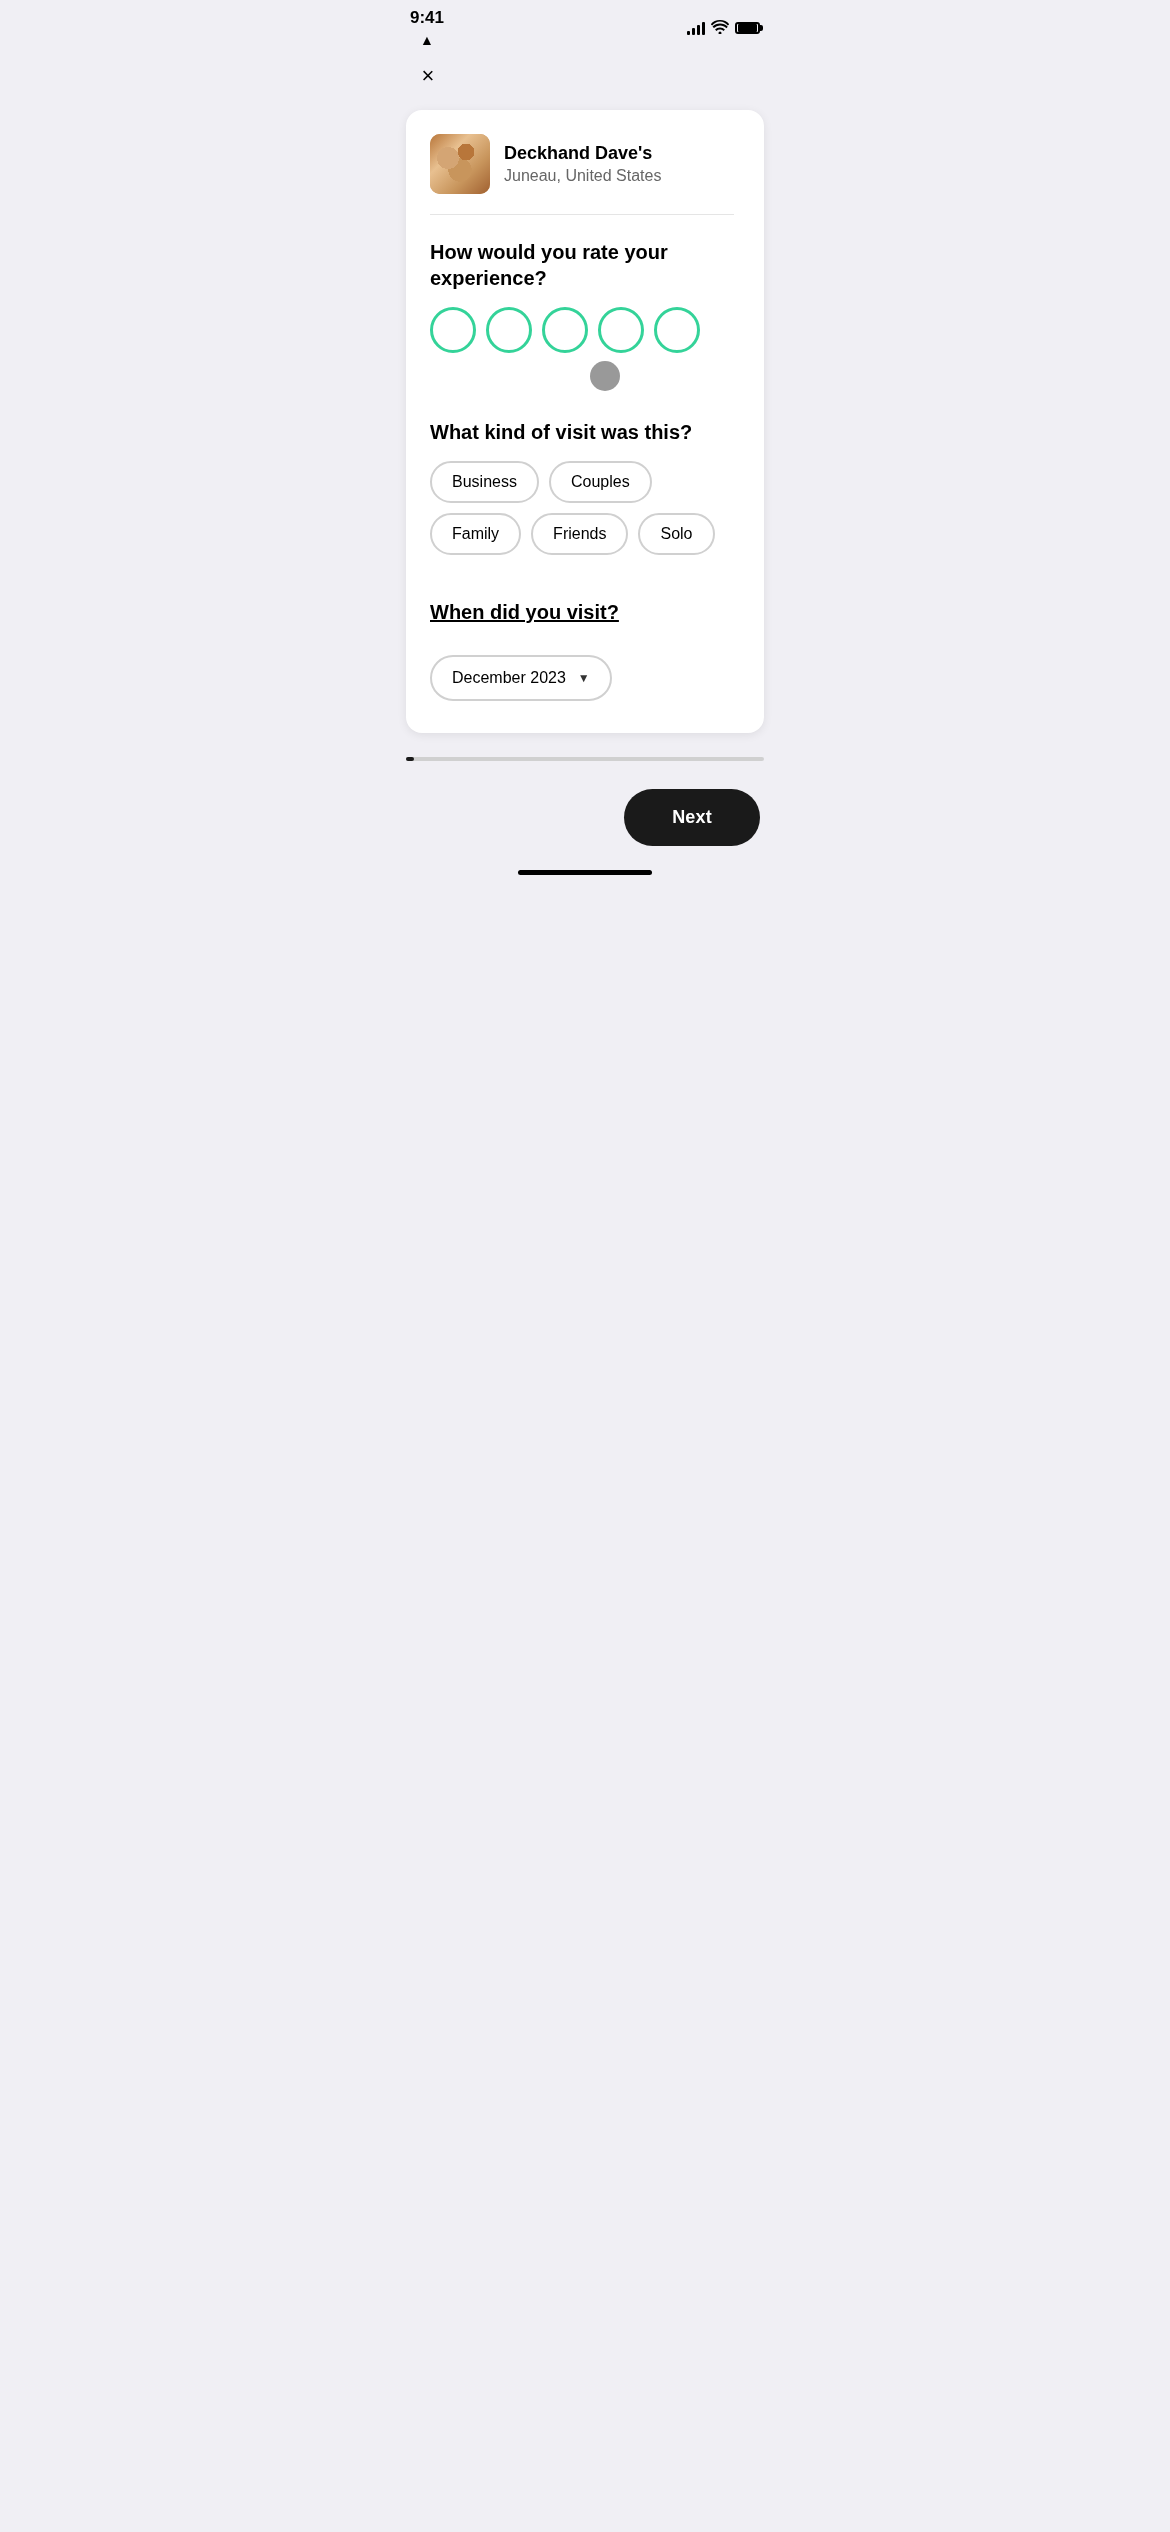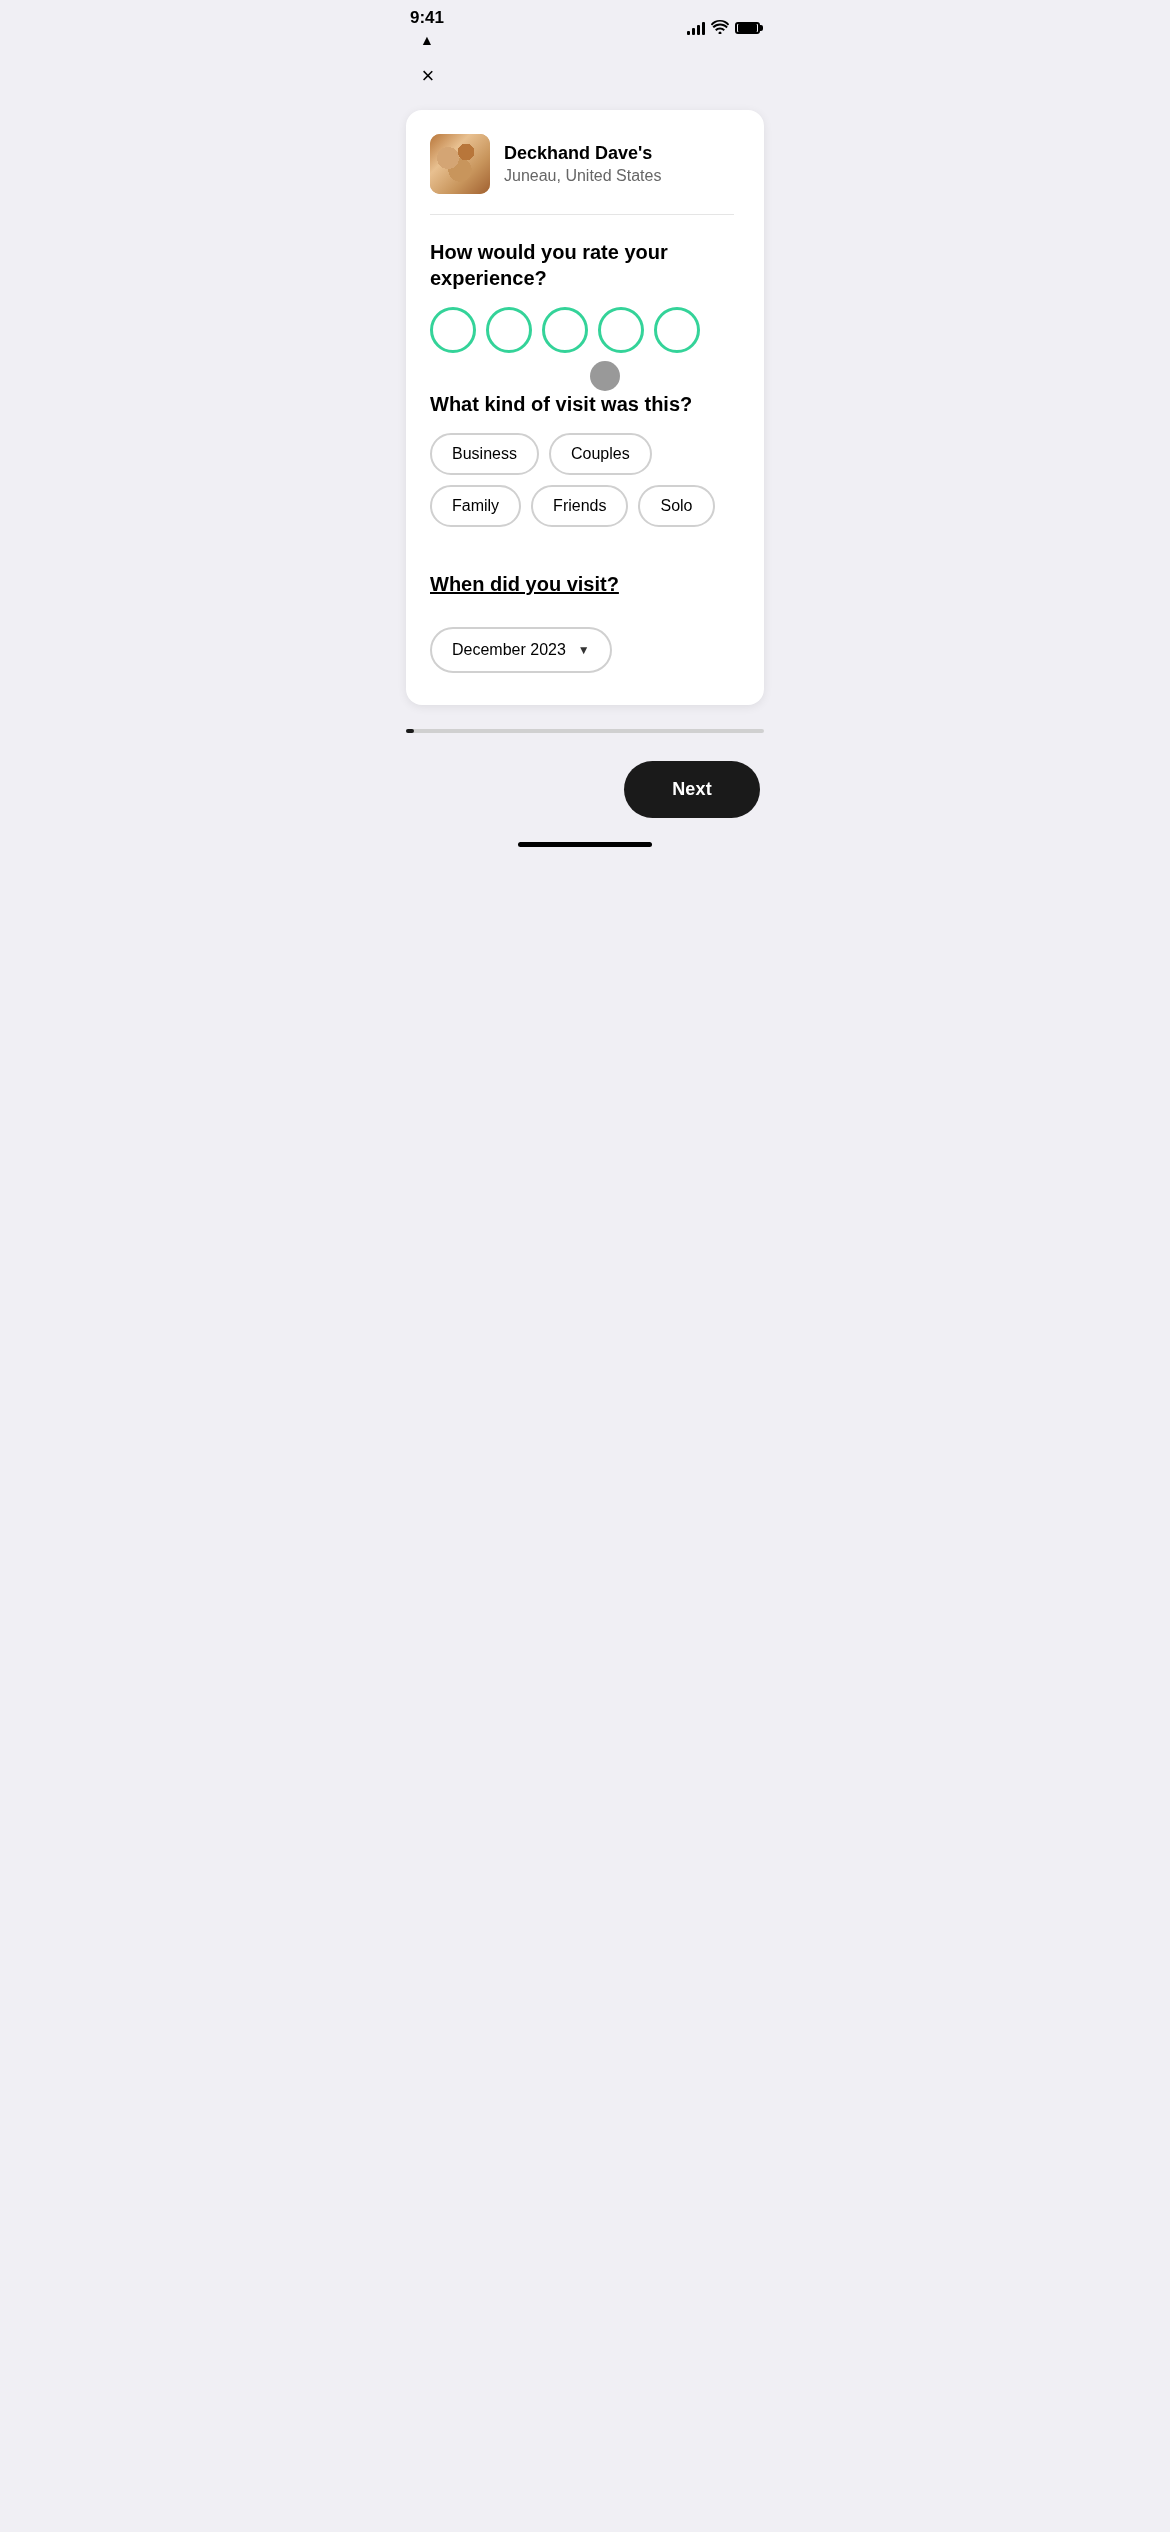--- a/index.html
+++ b/index.html
@@ -195,20 +195,21 @@
       height: 30px;
       background: #999;
       border-radius: 50%;
       margin: 4px 0 0 0;
       position: relative;
       left: 160px;
     }
 
     
     .visit-section {
+      margin-top: 28px;
     }
 
     .visit-options {
       display: flex;
       flex-wrap: wrap;
       gap: 10px;
       margin-top: 14px;
     }
 
     .visit-chip {

